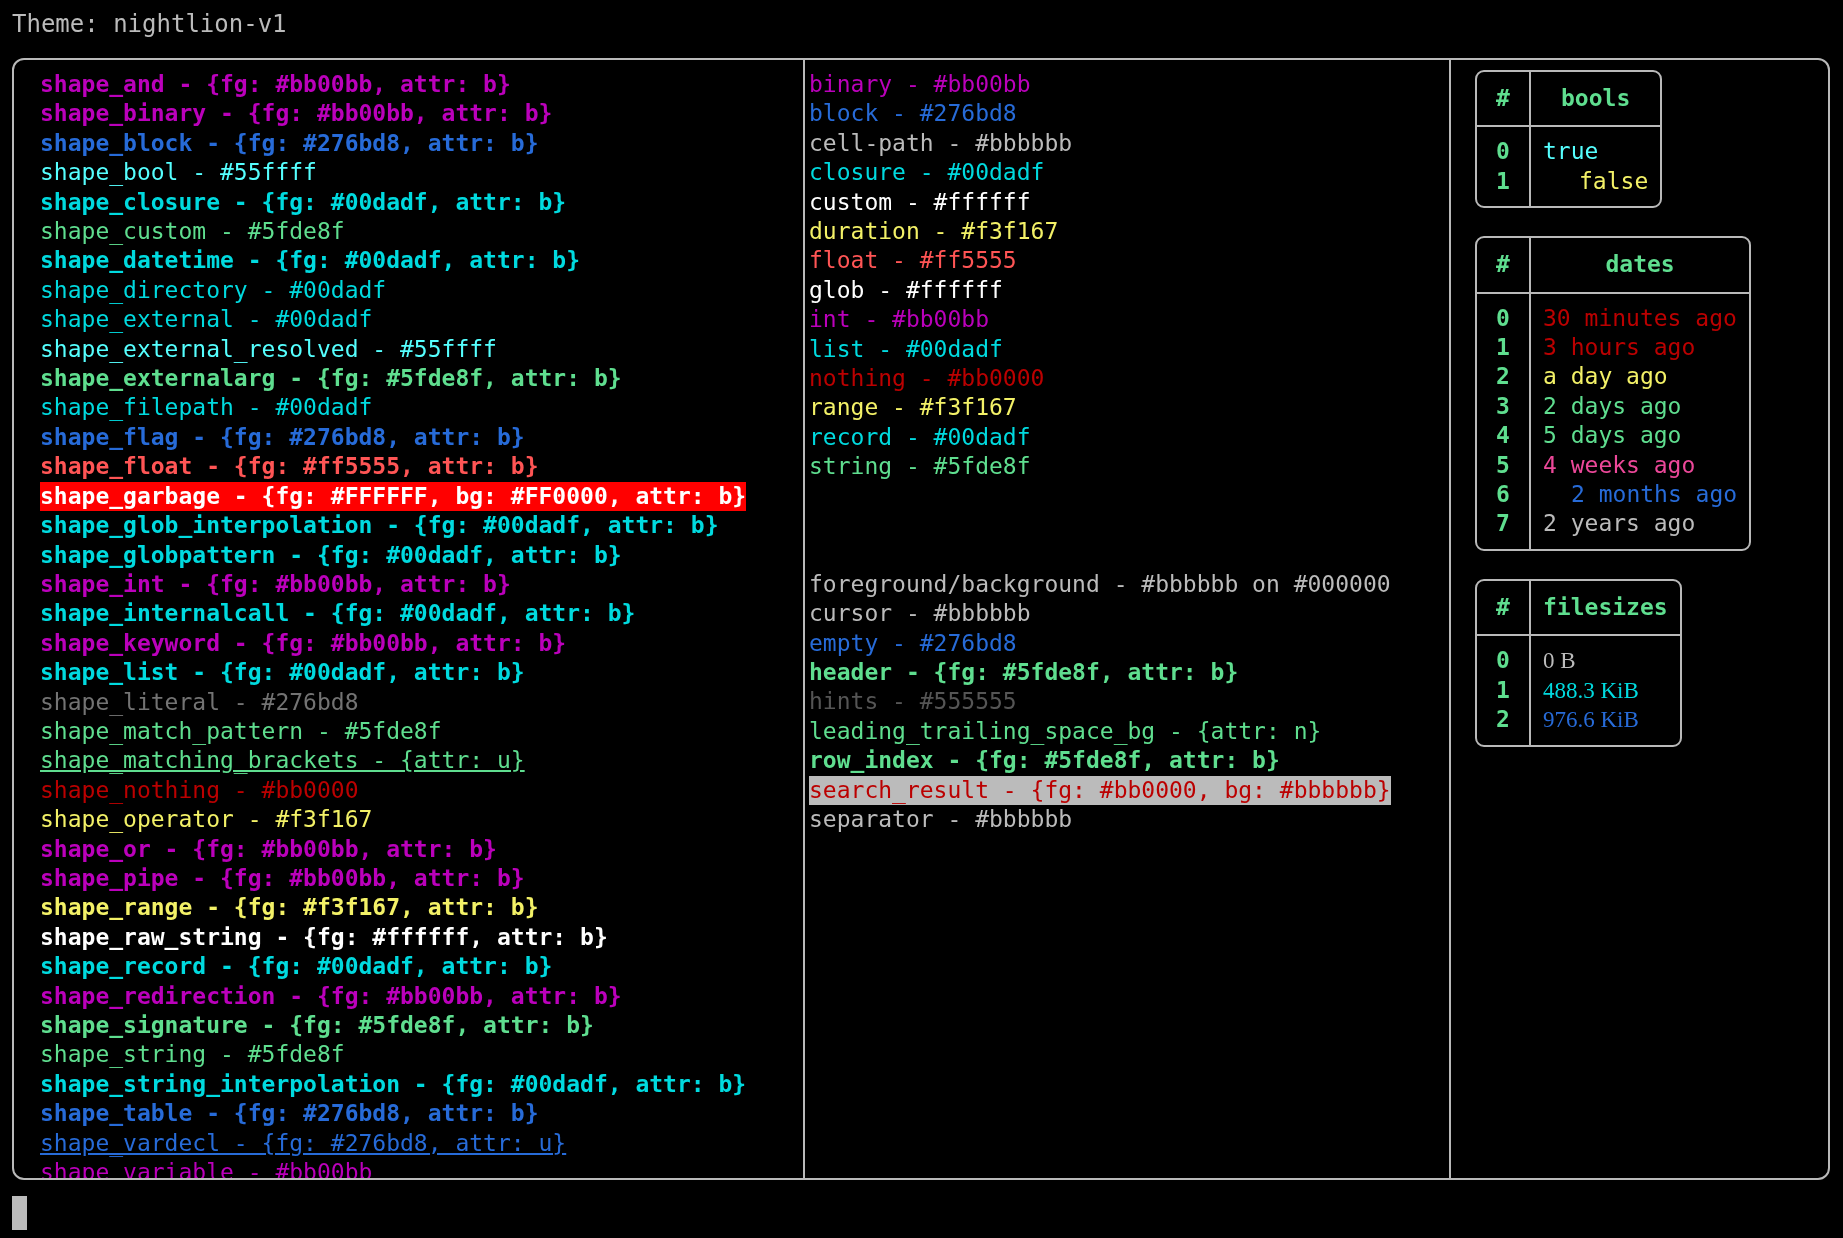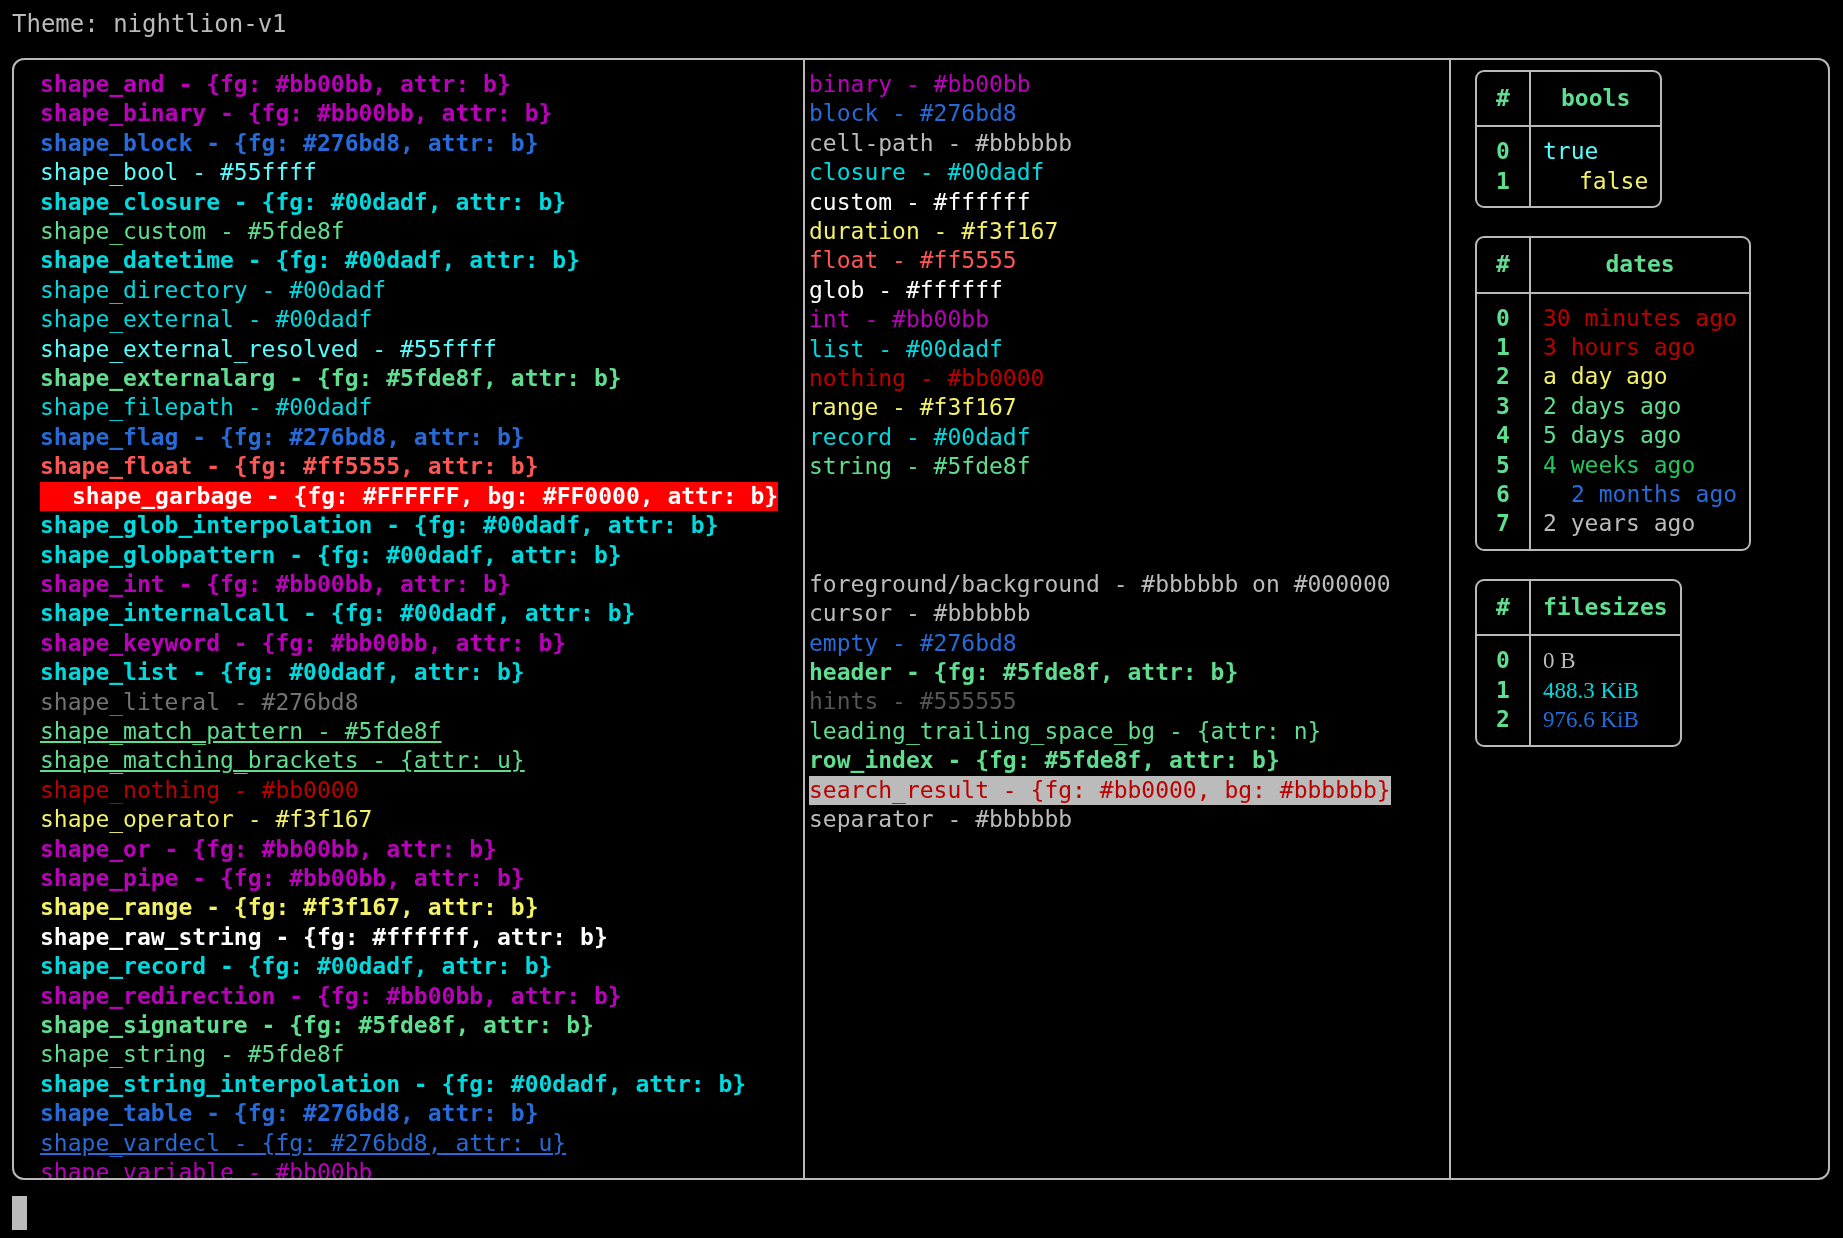--- a/index.html
+++ b/index.html
@@ -120,29 +120,29 @@
           <div class="line bold" style="color: rgb(0, 218, 223);">shape_closure - {fg: #00dadf, attr: b}</div>
           <div class="line" style="color: rgb(95, 222, 143);">shape_custom - #5fde8f</div>
           <div class="line bold" style="color: rgb(0, 218, 223);">shape_datetime - {fg: #00dadf, attr: b}</div>
           <div class="line" style="color: rgb(0, 218, 223);">shape_directory - #00dadf</div>
           <div class="line" style="color: rgb(0, 218, 223);">shape_external - #00dadf</div>
           <div class="line" style="color: rgb(85, 255, 255);">shape_external_resolved - #55ffff</div>
           <div class="line bold" style="color: rgb(95, 222, 143);">shape_externalarg - {fg: #5fde8f, attr: b}</div>
           <div class="line" style="color: rgb(0, 218, 223);">shape_filepath - #00dadf</div>
           <div class="line bold" style="color: rgb(39, 107, 216);">shape_flag - {fg: #276bd8, attr: b}</div>
           <div class="line bold" style="color: rgb(255, 85, 85);">shape_float - {fg: #ff5555, attr: b}</div>
-          <div class="line bold" style="color: rgb(255, 255, 255); background: rgb(255, 0, 0); padding-left: 32px;">shape_garbage - {fg: #FFFFFF, bg: #FF0000, attr: b}</div>
+          <div class="line bold" style="color: rgb(255, 255, 255); background: rgb(255, 0, 0);">shape_garbage - {fg: #FFFFFF, bg: #FF0000, attr: b}</div>
           <div class="line bold" style="color: rgb(0, 218, 223);">shape_glob_interpolation - {fg: #00dadf, attr: b}</div>
           <div class="line bold" style="color: rgb(0, 218, 223);">shape_globpattern - {fg: #00dadf, attr: b}</div>
           <div class="line bold" style="color: rgb(187, 0, 187);">shape_int - {fg: #bb00bb, attr: b}</div>
           <div class="line bold" style="color: rgb(0, 218, 223);">shape_internalcall - {fg: #00dadf, attr: b}</div>
           <div class="line bold" style="color: rgb(187, 0, 187);">shape_keyword - {fg: #bb00bb, attr: b}</div>
           <div class="line bold" style="color: rgb(0, 218, 223);">shape_list - {fg: #00dadf, attr: b}</div>
           <div class="line" style="color: #737373;">shape_literal - #276bd8</div>
-          <div class="line" style="color: rgb(95, 222, 143); text-decoration: underline;">shape_match_pattern - #5fde8f</div>
+          <div class="line" style="color: rgb(95, 222, 143);">shape_match_pattern - #5fde8f</div>
           <div class="line ul" style="color: rgb(95, 222, 143);">shape_matching_brackets - {attr: u}</div>
           <div class="line" style="color: rgb(187, 0, 0);">shape_nothing - #bb0000</div>
           <div class="line" style="color: rgb(243, 241, 103);">shape_operator - #f3f167</div>
           <div class="line bold" style="color: rgb(187, 0, 187);">shape_or - {fg: #bb00bb, attr: b}</div>
           <div class="line bold" style="color: rgb(187, 0, 187);">shape_pipe - {fg: #bb00bb, attr: b}</div>
           <div class="line bold" style="color: rgb(243, 241, 103);">shape_range - {fg: #f3f167, attr: b}</div>
           <div class="line bold" style="color: rgb(255, 255, 255);">shape_raw_string - {fg: #ffffff, attr: b}</div>
           <div class="line bold" style="color: rgb(0, 218, 223);">shape_record - {fg: #00dadf, attr: b}</div>
           <div class="line bold" style="color: rgb(187, 0, 187);">shape_redirection - {fg: #bb00bb, attr: b}</div>
           <div class="line bold" style="color: rgb(95, 222, 143);">shape_signature - {fg: #5fde8f, attr: b}</div>
@@ -228,21 +228,21 @@
               <tr>
                 <td class="idx">3</td>
                 <td class="val" style="color: rgb(95, 222, 143);">2 days ago</td>
               </tr>
               <tr>
                 <td class="idx">4</td>
                 <td class="val bold" style="color: rgb(95, 222, 143);">5 days ago</td>
               </tr>
               <tr>
                 <td class="idx">5</td>
-                <td class="val" style="color: #22c55e;">4 weeks ago</td>
+                <td class="val" style="color: #ec4899;">4 weeks ago</td>
               </tr>
               <tr>
                 <td class="idx">6</td>
                 <td class="val" style="color: rgb(39, 107, 216); padding-left: 40px;">2 months ago</td>
               </tr>
               <tr>
                 <td class="idx">7</td>
                 <td class="val" style="color: rgb(187, 187, 187);">2 years ago</td>
               </tr>
             </tbody>

